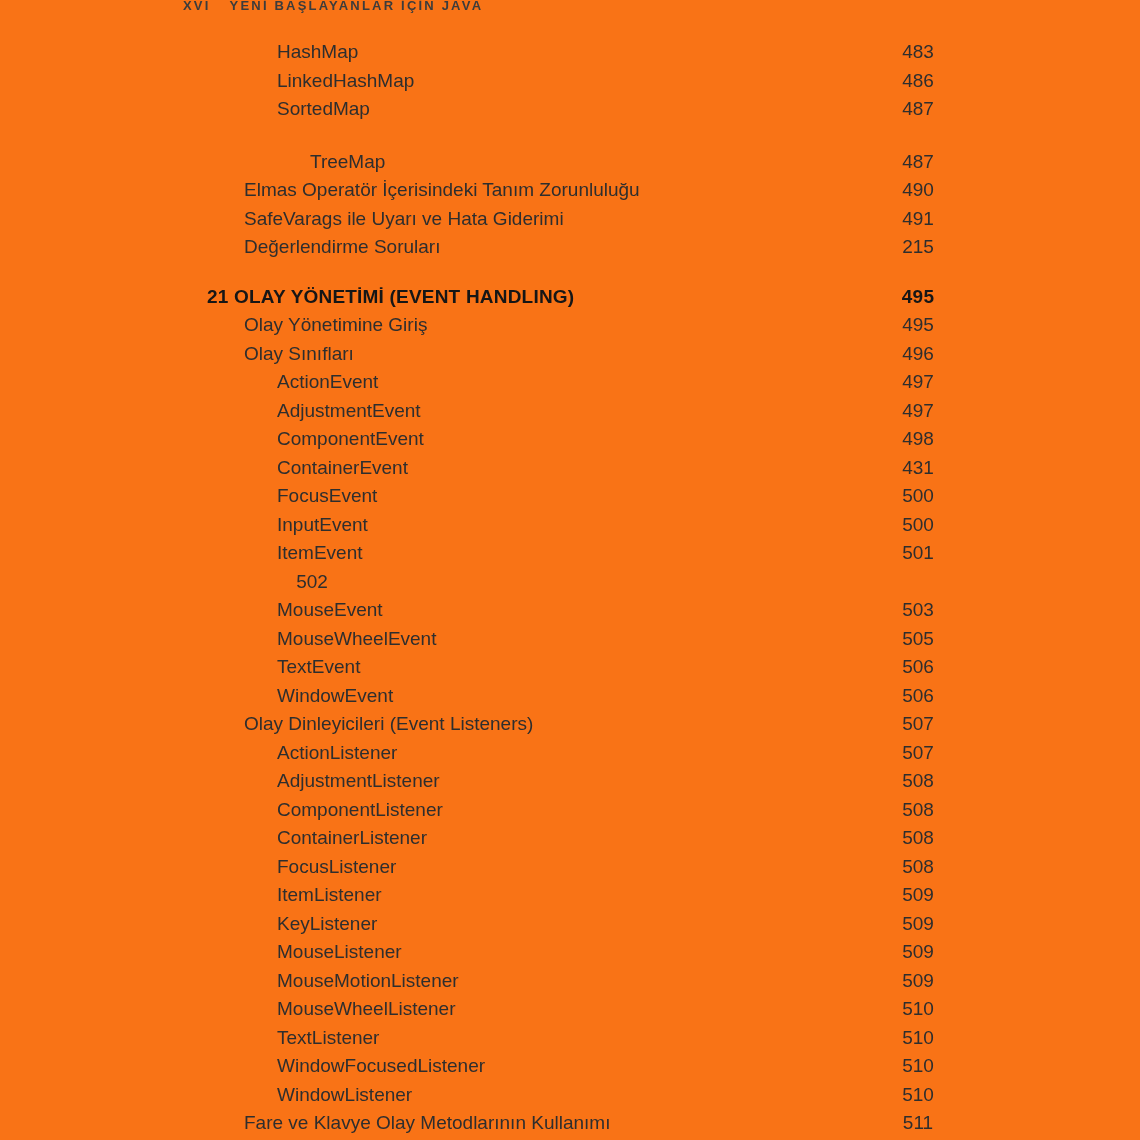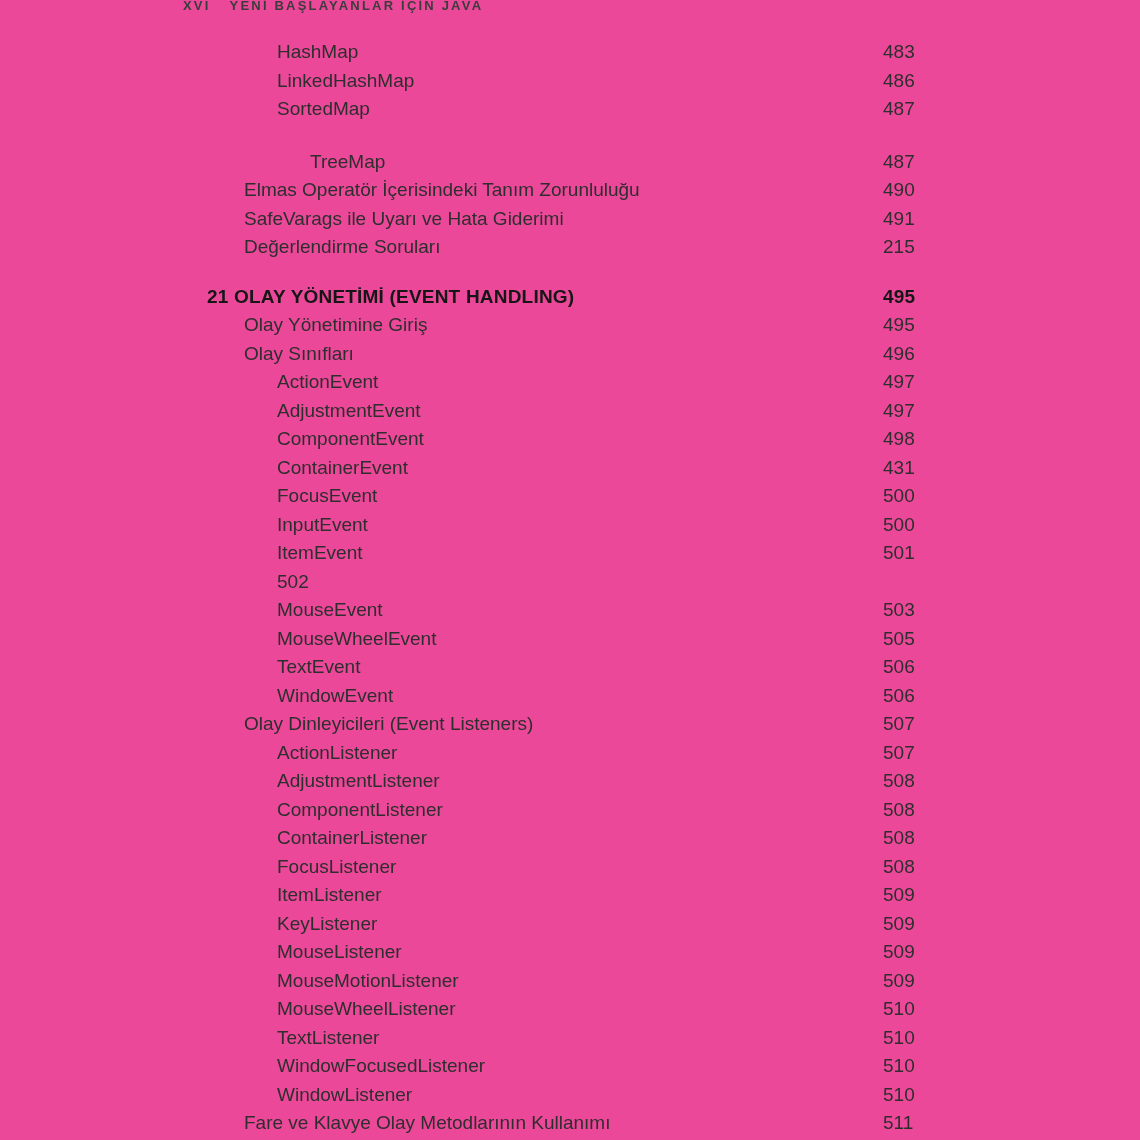--- a/index.html
+++ b/index.html
@@ -10,21 +10,21 @@
     width: 1140px;
     height: 1140px;
     background: #ffffff;
     overflow: hidden;
     font-family: "Liberation Sans", sans-serif;
     position: relative;
   }
   .page {
     position: absolute;
     inset: 0;
-    background: #ec4899;
+    background: #f97316;
   }
   .scan-soften {
     filter: blur(0.35px);
   }
   
   .running-header {
     position: absolute;
     top: -2px;
     left: 183px;
     display: flex;
@@ -50,21 +50,21 @@
     font-size: 19px;
     color: #2e2e2e;
     white-space: nowrap;
   }
   .toc-row .label {
     flex: 1;
     overflow: hidden;
   }
   .toc-row .page-num {
     width: 70px;
-    text-align: left;
+    text-align: center;
   }
   .toc-row.level-0 { padding-left: 207px; }
   .toc-row.level-1 { padding-left: 244px; }
   .toc-row.level-2 { padding-left: 277px; }
   .toc-row.level-3 { padding-left: 310px; margin-top: 24px; }
   .toc-row.bold {
     font-weight: bold;
     color: #161616;
     letter-spacing: 0.2px;
     gap: 24px;

